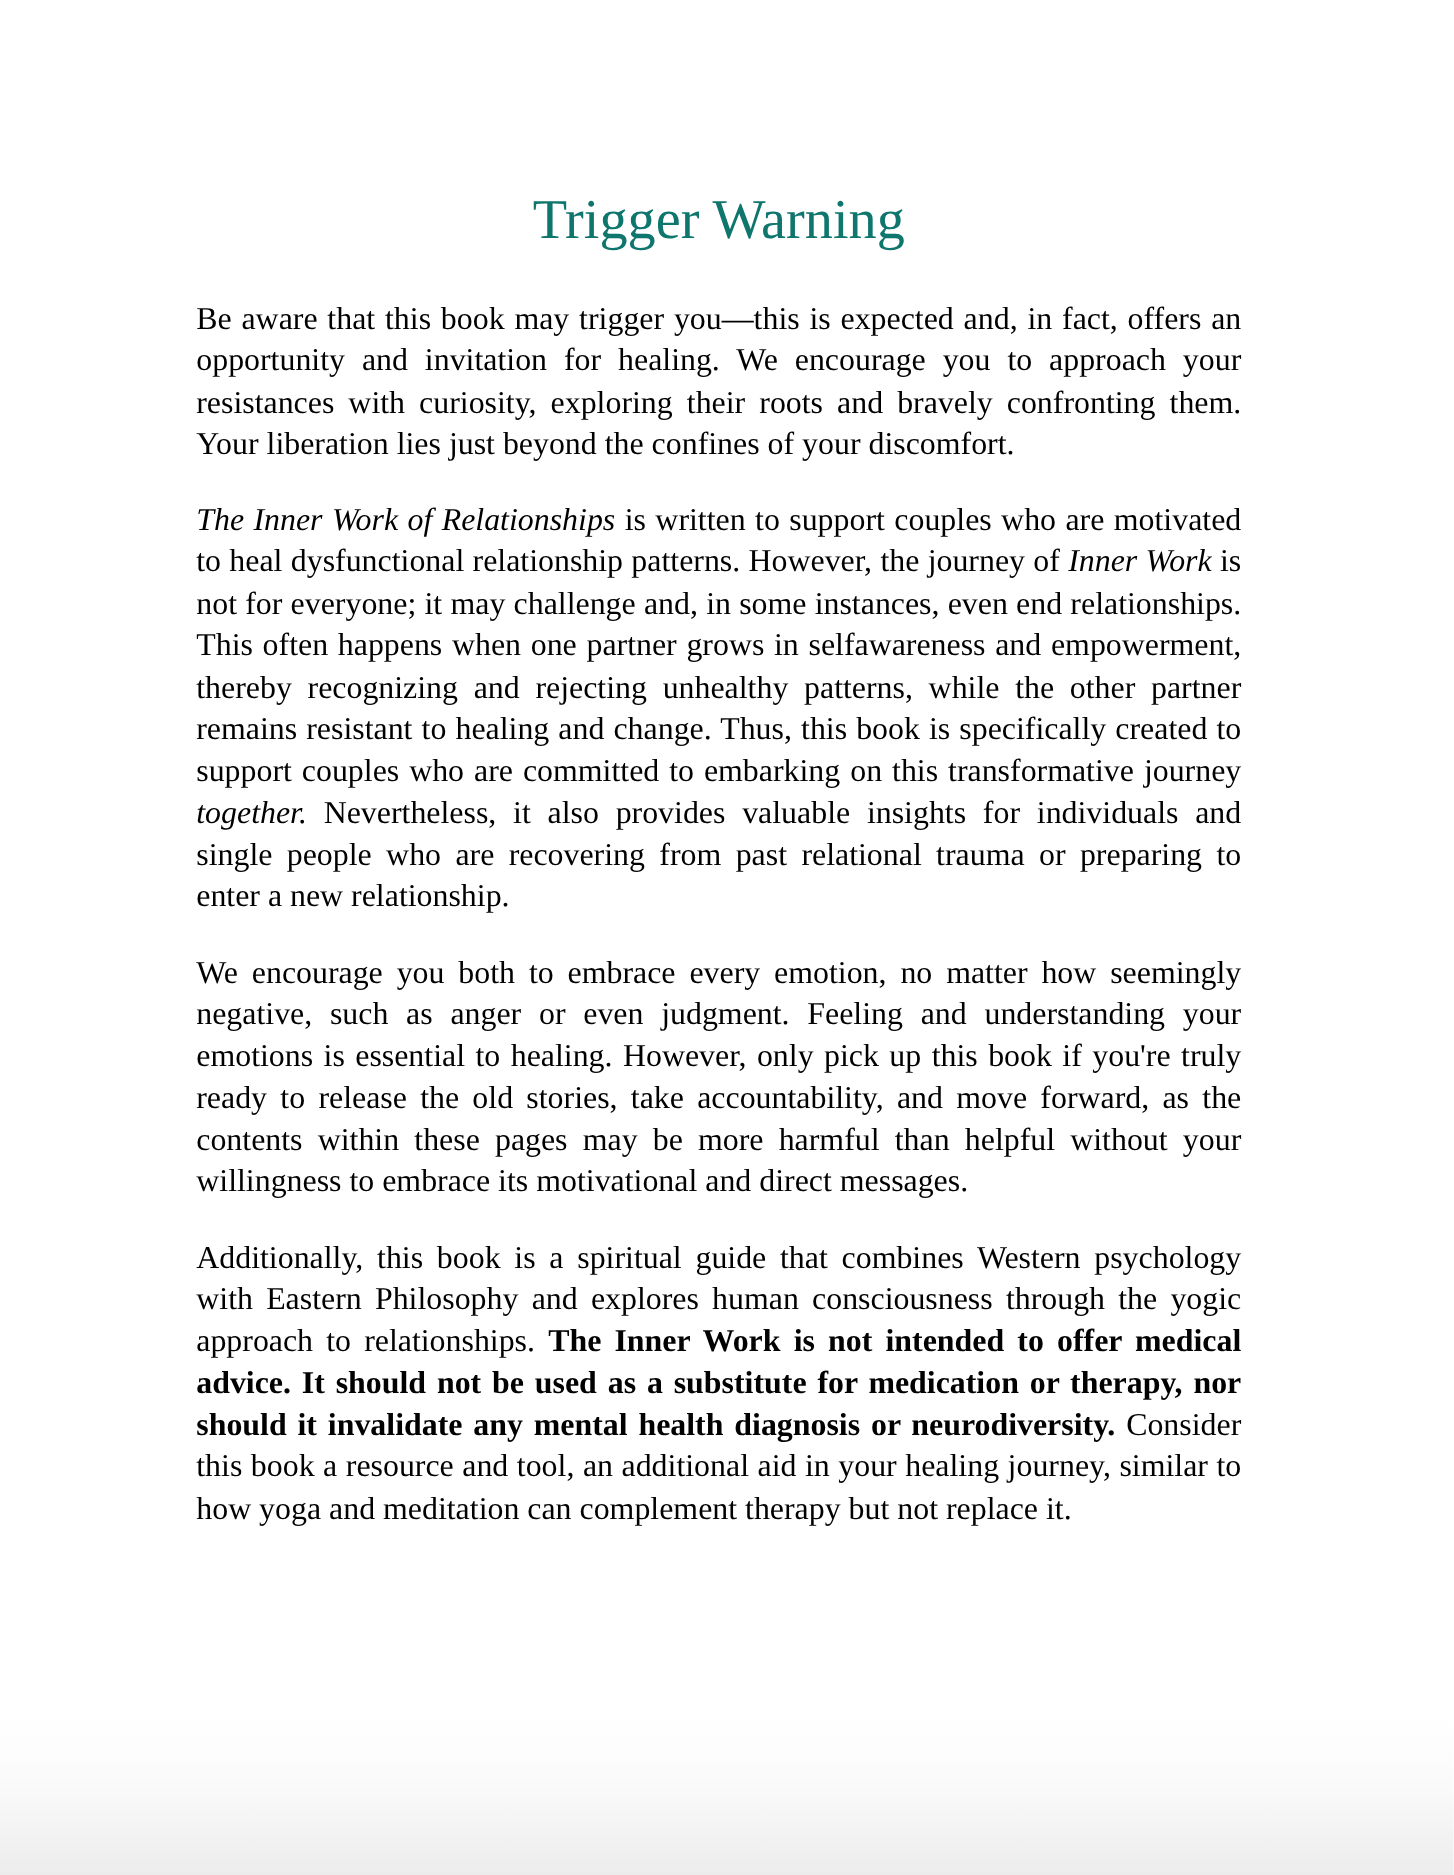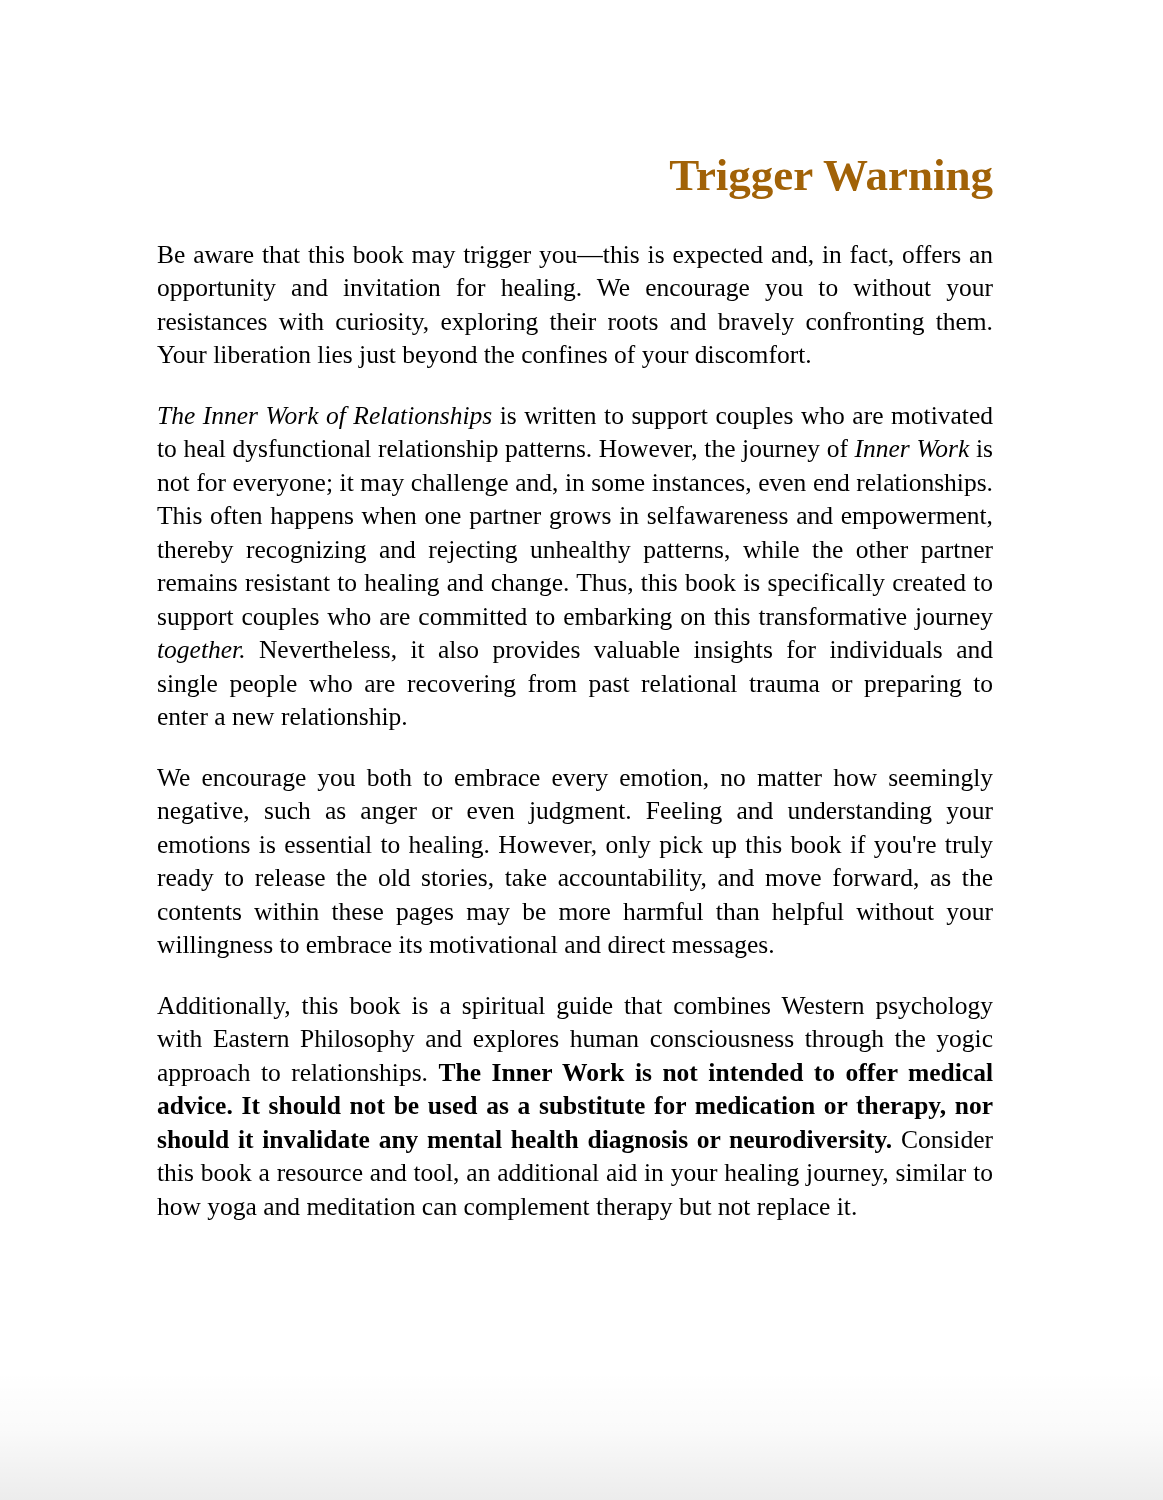--- a/index.html
+++ b/index.html
@@ -15,26 +15,26 @@
     font-family: "Liberation Serif", serif;
     color: #000000;
   }
   .page {
     box-sizing: border-box;
     width: 1163px;
     padding: 150px 170px 0 157px;
   }
   .title {
     font-family: "Liberation Serif", serif;
-    font-weight: bold;
+    font-weight: normal;
     font-size: 45px;
     line-height: 1.15;
-    text-align: right;
+    text-align: center;
     margin: 0 0 36px 0;
-    color: #a16207;
+    color: #0f766e;
   }
   .content p.para {
     font-size: 25.5px;
     line-height: 33.5px;
     text-align: justify;
     margin: 0 0 27px 0;
     color: #000000;
   }
   .run-normal { font-style: normal; font-weight: normal; }
   .run-italic { font-style: italic; }
@@ -48,20 +48,20 @@
     background: linear-gradient(to bottom, rgba(0,0,0,0) 0%, rgba(0,0,0,0.02) 45%, rgba(0,0,0,0.075) 100%);
     pointer-events: none;
   }
 </style>
 </head>
 <body>
 
 <div class="page">
   <h1 class="title">Trigger Warning</h1>
   <div class="content" id="paragraphs">
-      <p class="para"><span class="run-normal">Be aware that this book may trigger you—this is expected and, in fact, offers an opportunity and invitation for healing. We encourage you to without your resistances with curiosity, exploring their roots and bravely confronting them. Your liberation lies just beyond the confines of your discomfort.</span></p>
+      <p class="para"><span class="run-normal">Be aware that this book may trigger you—this is expected and, in fact, offers an opportunity and invitation for healing. We encourage you to approach your resistances with curiosity, exploring their roots and bravely confronting them. Your liberation lies just beyond the confines of your discomfort.</span></p>
       <p class="para"><span class="run-italic">The Inner Work of Relationships</span><span class="run-normal"> is written to support couples who are motivated to heal dysfunctional relationship patterns. However, the journey of </span><span class="run-italic">Inner Work</span><span class="run-normal"> is not for everyone; it may challenge and, in some instances, even end relationships. This often happens when one partner grows in selfawareness and empowerment, thereby recognizing and rejecting unhealthy patterns, while the other partner remains resistant to healing and change. Thus, this book is specifically created to support couples who are committed to embarking on this transformative journey </span><span class="run-italic">together.</span><span class="run-normal"> Nevertheless, it also provides valuable insights for individuals and single people who are recovering from past relational trauma or preparing to enter a new relationship.</span></p>
       <p class="para"><span class="run-normal">We encourage you both to embrace every emotion, no matter how seemingly negative, such as anger or even judgment. Feeling and understanding your emotions is essential to healing. However, only pick up this book if you're truly ready to release the old stories, take accountability, and move forward, as the contents within these pages may be more harmful than helpful without your willingness to embrace its motivational and direct messages.</span></p>
       <p class="para"><span class="run-normal">Additionally, this book is a spiritual guide that combines Western psychology with Eastern Philosophy and explores human consciousness through the yogic approach to relationships. </span><span class="run-bold">The Inner Work is not intended to offer medical advice. It should not be used as a substitute for medication or therapy, nor should it invalidate any mental health diagnosis or neurodiversity.</span><span class="run-normal"> Consider this book a resource and tool, an additional aid in your healing journey, similar to how yoga and meditation can complement therapy but not replace it.</span></p>
     </div>
 </div>
 
 <div class="bottom-shade"></div>
 
 </body></html>

